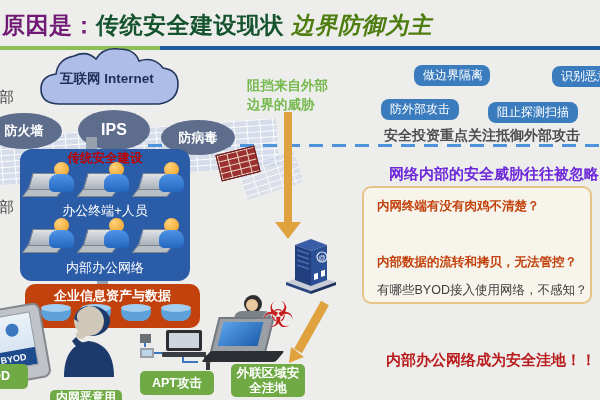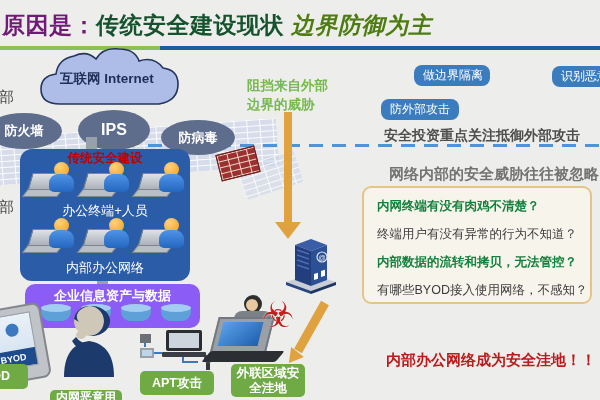--- a/index.html
+++ b/index.html
@@ -40,21 +40,21 @@
   .office-box{position:absolute;left:20px;top:149px;width:170px;height:132px;background:#2a5ca8;border-radius:12px;z-index:3;}
   .office-overlay{position:absolute;left:0;top:1px;width:100%;text-align:center;font-size:12.5px;font-weight:bold;color:#c00000;}
   .office-midlabel{position:absolute;left:0;top:53px;width:100%;text-align:center;font-size:13px;color:#fff;}
   .office-footer{position:absolute;left:0;top:110px;width:100%;text-align:center;font-size:13px;color:#fff;}
   .person{position:absolute;width:48px;height:40px;}
   .person .screen{position:absolute;left:2px;top:10px;width:24px;height:16px;background:linear-gradient(#dfe3e8,#a8aeb6);border:1px solid #7e858d;transform:skewX(-16deg);}
   .person .kbd{position:absolute;left:-3px;top:26px;width:33px;height:6px;background:#b9bfc7;border:1px solid #7e858d;transform:skewX(-38deg);}
   .person .head{position:absolute;right:7px;top:-1px;width:15px;height:15px;border-radius:50%;background:radial-gradient(circle at 35% 30%,#ffd27a,#ef9c1e);}
   .person .body{position:absolute;right:2px;top:11px;width:25px;height:18px;border-radius:9px 9px 5px 5px;background:linear-gradient(#4f94e8,#2367bf);}
 
-  .assets-box{position:absolute;left:25px;top:284px;width:175px;height:44px;background:#8b5cf6;border-radius:10px;z-index:3;}
+  .assets-box{position:absolute;left:25px;top:284px;width:175px;height:44px;background:#c2410c;border-radius:10px;z-index:3;}
   .assets-title{position:absolute;left:0;top:3px;width:100%;text-align:center;font-size:13px;font-weight:bold;color:#fff;}
   .cyl{position:absolute;top:24px;width:30px;height:13px;background:#5ea0d8;border-radius:3px 3px 9px 9px;}
   .cyl::before{content:'';position:absolute;top:-4px;left:0;width:30px;height:8px;border-radius:50%;background:#a3cdf0;}
 
   .green-label{position:absolute;background:#6faa44;color:#fff;border-radius:5px;
     display:flex;align-items:center;justify-content:center;text-align:center;
     font-size:12.5px;font-weight:bold;line-height:1.15;z-index:4;padding:1px 3px;box-sizing:border-box;}
 
   .phone{position:absolute;left:-12px;top:306px;width:54px;height:72px;transform:rotate(-10deg);
     background:#c0c4c9;border:2px solid #83878c;border-radius:8px;z-index:3;}
@@ -85,24 +85,24 @@
   .arrow-diag{position:absolute;left:270px;top:293px;z-index:5;}
 
   
   .tag{position:absolute;background:#3b7cbe;color:#fff;font-size:12px;border-radius:8px;
     display:flex;align-items:center;justify-content:flex-start;padding-left:9px;box-sizing:border-box;white-space:nowrap;overflow:hidden;z-index:2;}
   .tagA{left:414px;top:65px;width:76px;height:21px;}
   .tagB{left:552px;top:66px;width:70px;height:21px;}
   .tagC{left:381px;top:99px;width:78px;height:21px;}
   .tagD{left:488px;top:102px;width:90px;height:21px;}
   .invest{position:absolute;left:384px;top:127px;font-size:14px;font-weight:600;color:#4f4f4f;white-space:nowrap;}
-  .ignored{position:absolute;left:389px;top:165px;font-size:15px;font-weight:bold;color:#737373;white-space:nowrap;}
+  .ignored{position:absolute;left:389px;top:165px;font-size:15px;font-weight:bold;color:#6d28d9;white-space:nowrap;}
   .qbox{position:absolute;left:362px;top:186px;width:230px;height:118px;border:2px solid #e6c488;border-radius:9px;background:#f7f4ec;box-sizing:border-box;z-index:2;}
   .qline{position:absolute;left:13px;font-size:12.5px;white-space:nowrap;}
-  .q-red{color:#15803d;font-weight:bold;}
+  .q-red{color:#c2410c;font-weight:bold;}
   .q-dark{color:#3c3c3c;}
   .conclusion{position:absolute;left:386px;top:351px;font-size:15px;font-weight:bold;color:#b91c1c;white-space:nowrap;}
 </style>
 </head>
 <body>
 
 <div id="stage">
 
   <div class="title">
     <span class="t-green">原因是：</span><span class="t-teal">传统安全建设现状</span><span class="t-blue">&nbsp;</span><span class="t-blue">边界防御为主</span>
@@ -250,26 +250,26 @@
 
   <svg class="arrow-diag" width="66" height="78" viewBox="0 0 66 78">
     <line x1="55" y1="10" x2="28" y2="58" stroke="#dfa23f" stroke-width="9"></line>
     <polygon points="20,70 34,62 20,54" fill="#dfa23f" transform="rotate(8 20 62)"></polygon>
   </svg>
   <div class="green-label" style="left:231px;top:364px;width:74px;height:33px;font-size:12.5px;">外联区域安全洼地</div>
 
   <div class="tag tagA">做边界隔离</div>
   <div class="tag tagB">识别恶意</div>
   <div class="tag tagC">防外部攻击</div>
+  <div class="tag tagD">阻止探测扫描</div>
 
   <div class="invest">安全投资重点关注抵御外部攻击</div>
   <div class="ignored">网络内部的安全威胁往往被忽略</div>
 
   <div class="qbox">
     <div class="qline q-red" style="top:10px;">内网终端有没有肉鸡不清楚？</div>
-    <div class="qline q-dark" style="top:38px;">终端用户有没有异常的行为不知道？</div>
     <div class="qline q-red" style="top:66px;">内部数据的流转和拷贝，无法管控？</div>
     <div class="qline q-dark" style="top:94px;">有哪些BYOD接入使用网络，不感知？</div>
   </div>
 
   <div class="conclusion">内部办公网络成为安全洼地！！</div>
 
 </div>
 
 </body></html>

